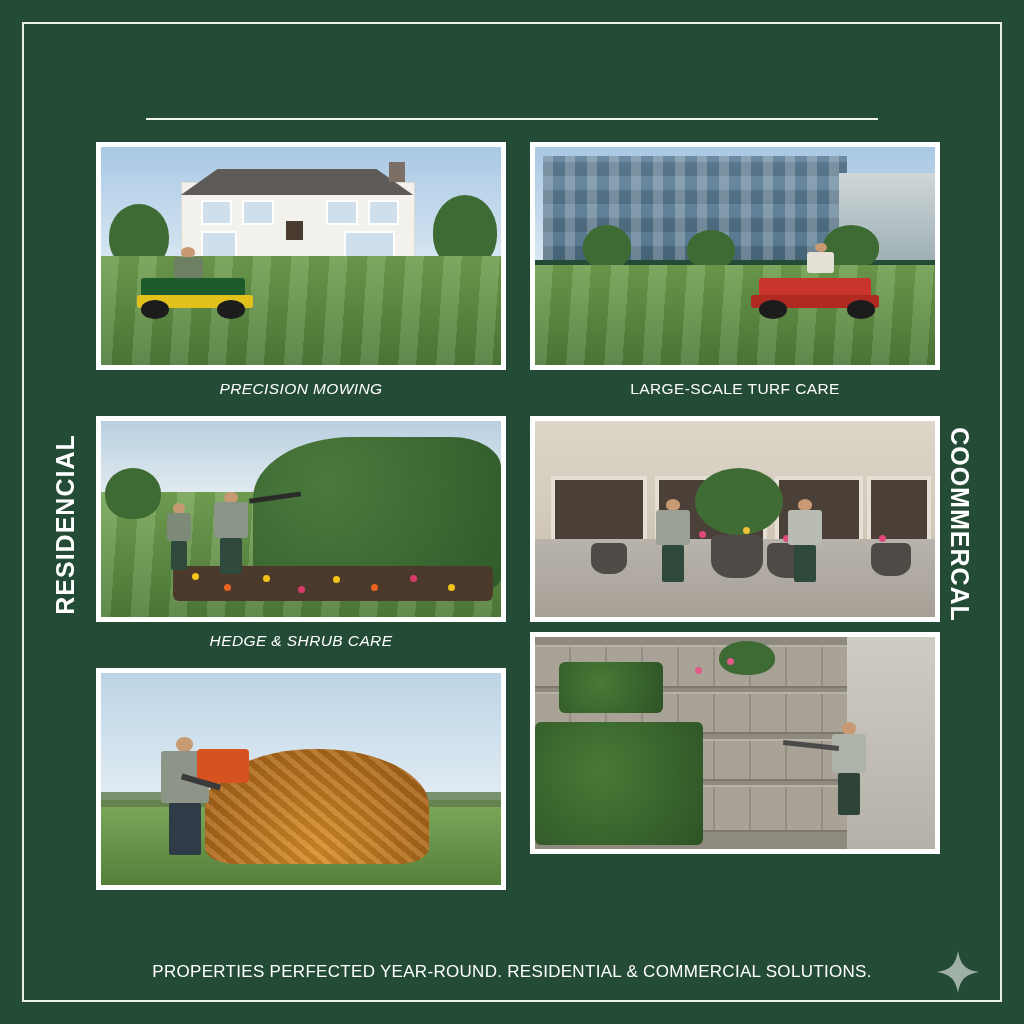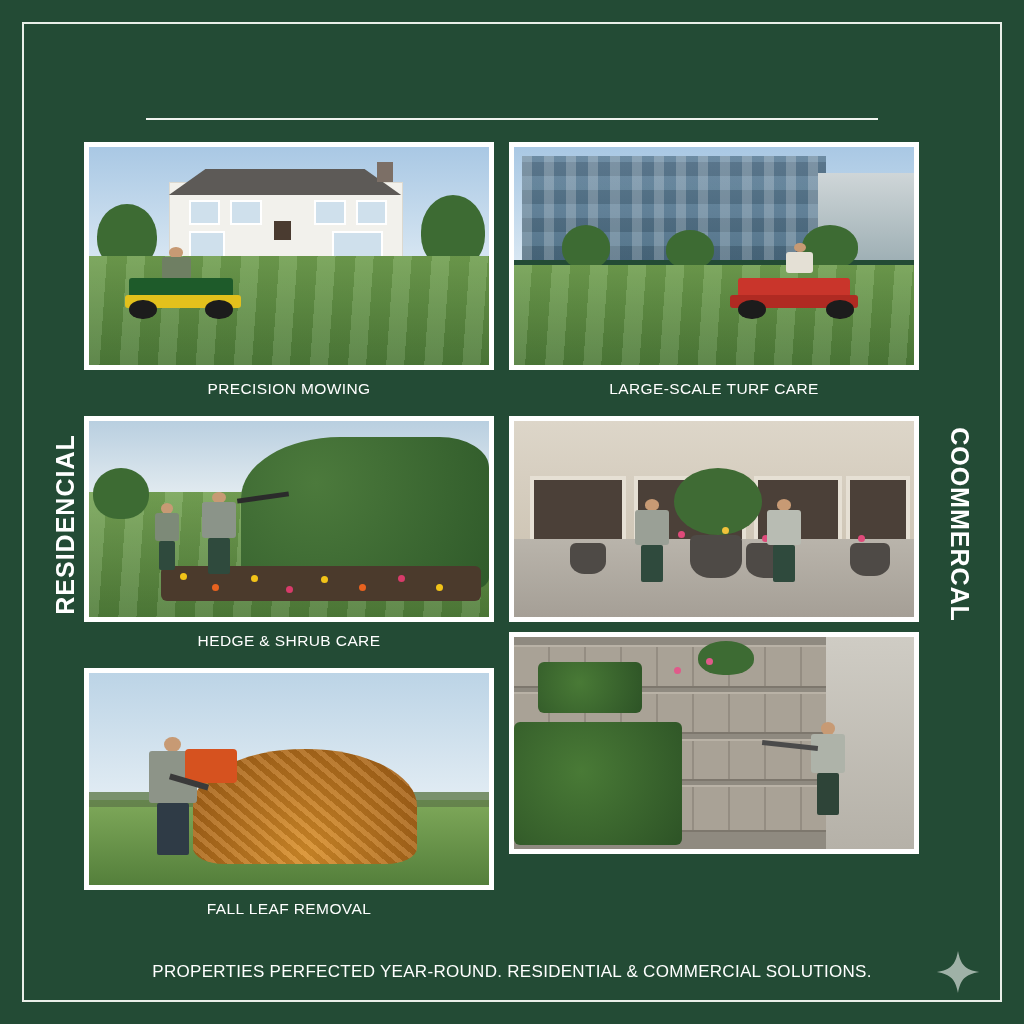--- a/index.html
+++ b/index.html
@@ -78,22 +78,22 @@
   .grid {
     position: absolute;
     left: 84px;
     top: 142px;
     width: 856px;
   }
   .col {
     position: absolute;
     width: 410px;
   }
-  .col-left { left: 0; }
-  .col-right { left: 425px; }
+  .col-left { left: 12px; font-style: italic; }
+  .col-right { left: 446px; }
 
   .cell { margin-bottom: 10px; }
   .photo {
     border: 5px solid #ffffff;
     box-sizing: border-box;
     position: relative;
     overflow: hidden;
   }
   .caption {
     text-align: center;
@@ -296,21 +296,20 @@
             </div>
             <div class="person" style="left:14%; top:30%; width:14%; height:56%;">
               <div class="p-head" style="left:34%; top:0; width:30%; height:13%;"></div>
               <div class="p-body" style="left:8%; top:12%; width:84%; height:44%; background:#8d9488;"></div>
               <div class="p-legs" style="left:22%; top:56%; width:56%; height:44%; background:#2f3b46;"></div>
             </div>
             <div class="blower" style="left:24%; top:36%; width:13%; height:16%;"></div>
             <div style="position:absolute; left:20%; top:50%; width:10%; height:6px; background:#3a3a3a; transform:rotate(16deg);"></div>
           </div>
         </div>
-        <div class="caption">FALL LEAF REMOVAL</div>
       </div>
 
     </div>
 
     <div class="col col-right">
 
       <div class="cell">
         <div class="photo" style="height:228px;">
           <div class="scene">
             <div class="sky"></div>

